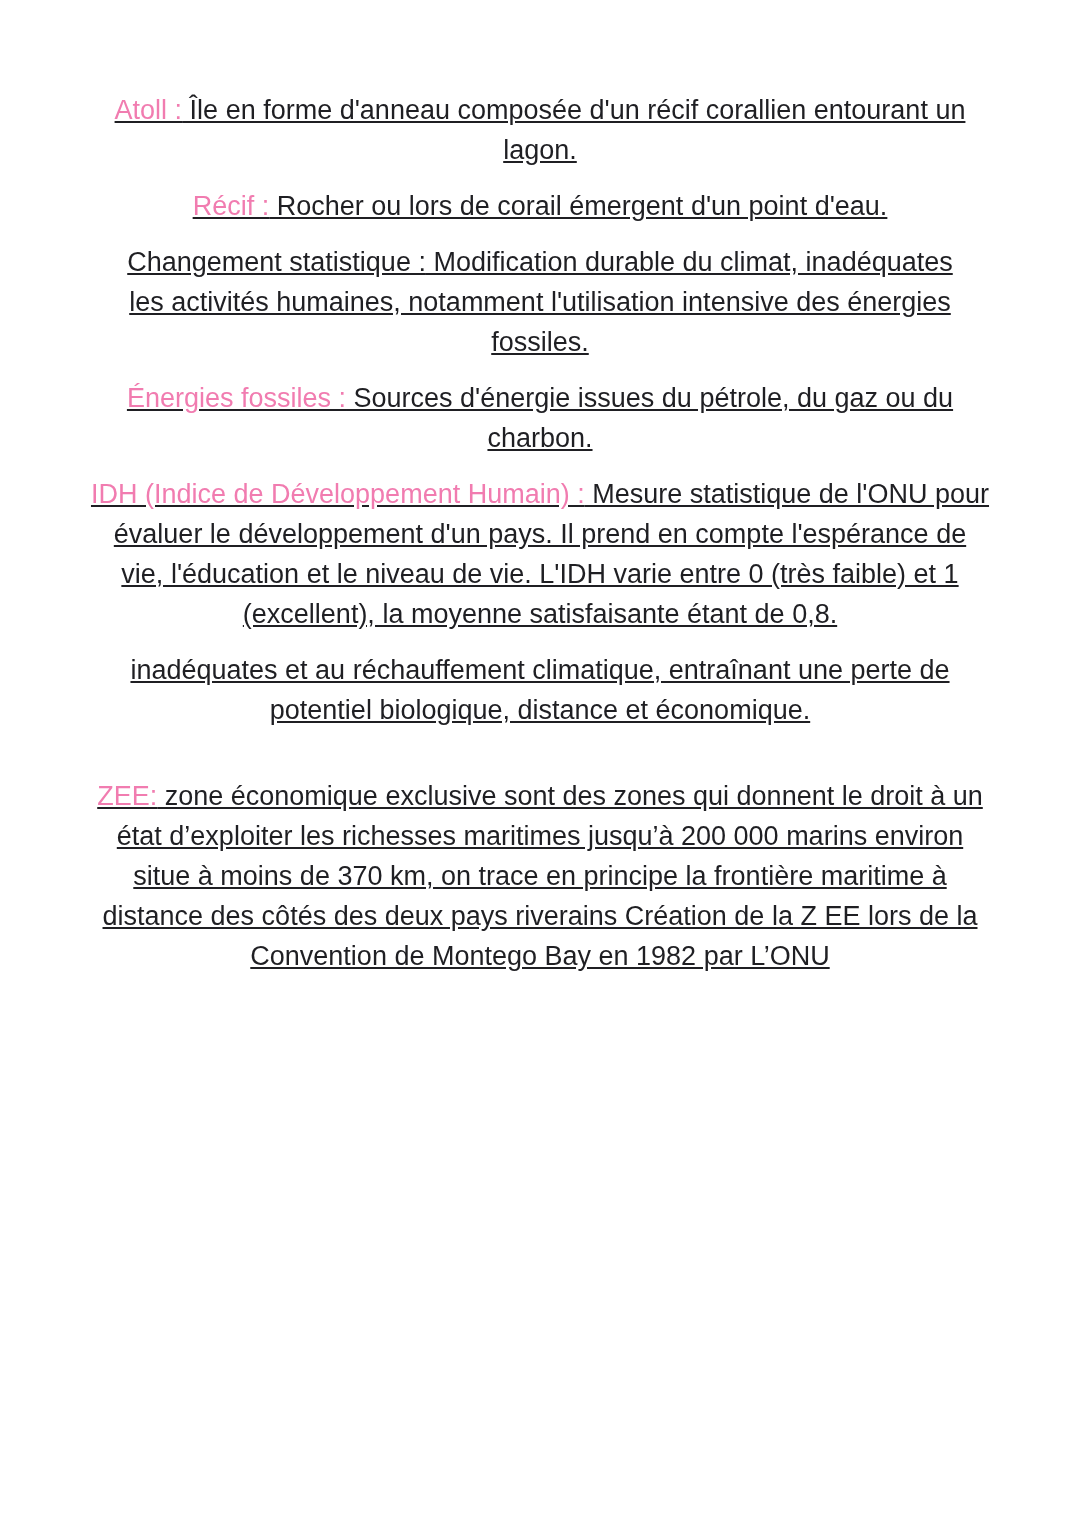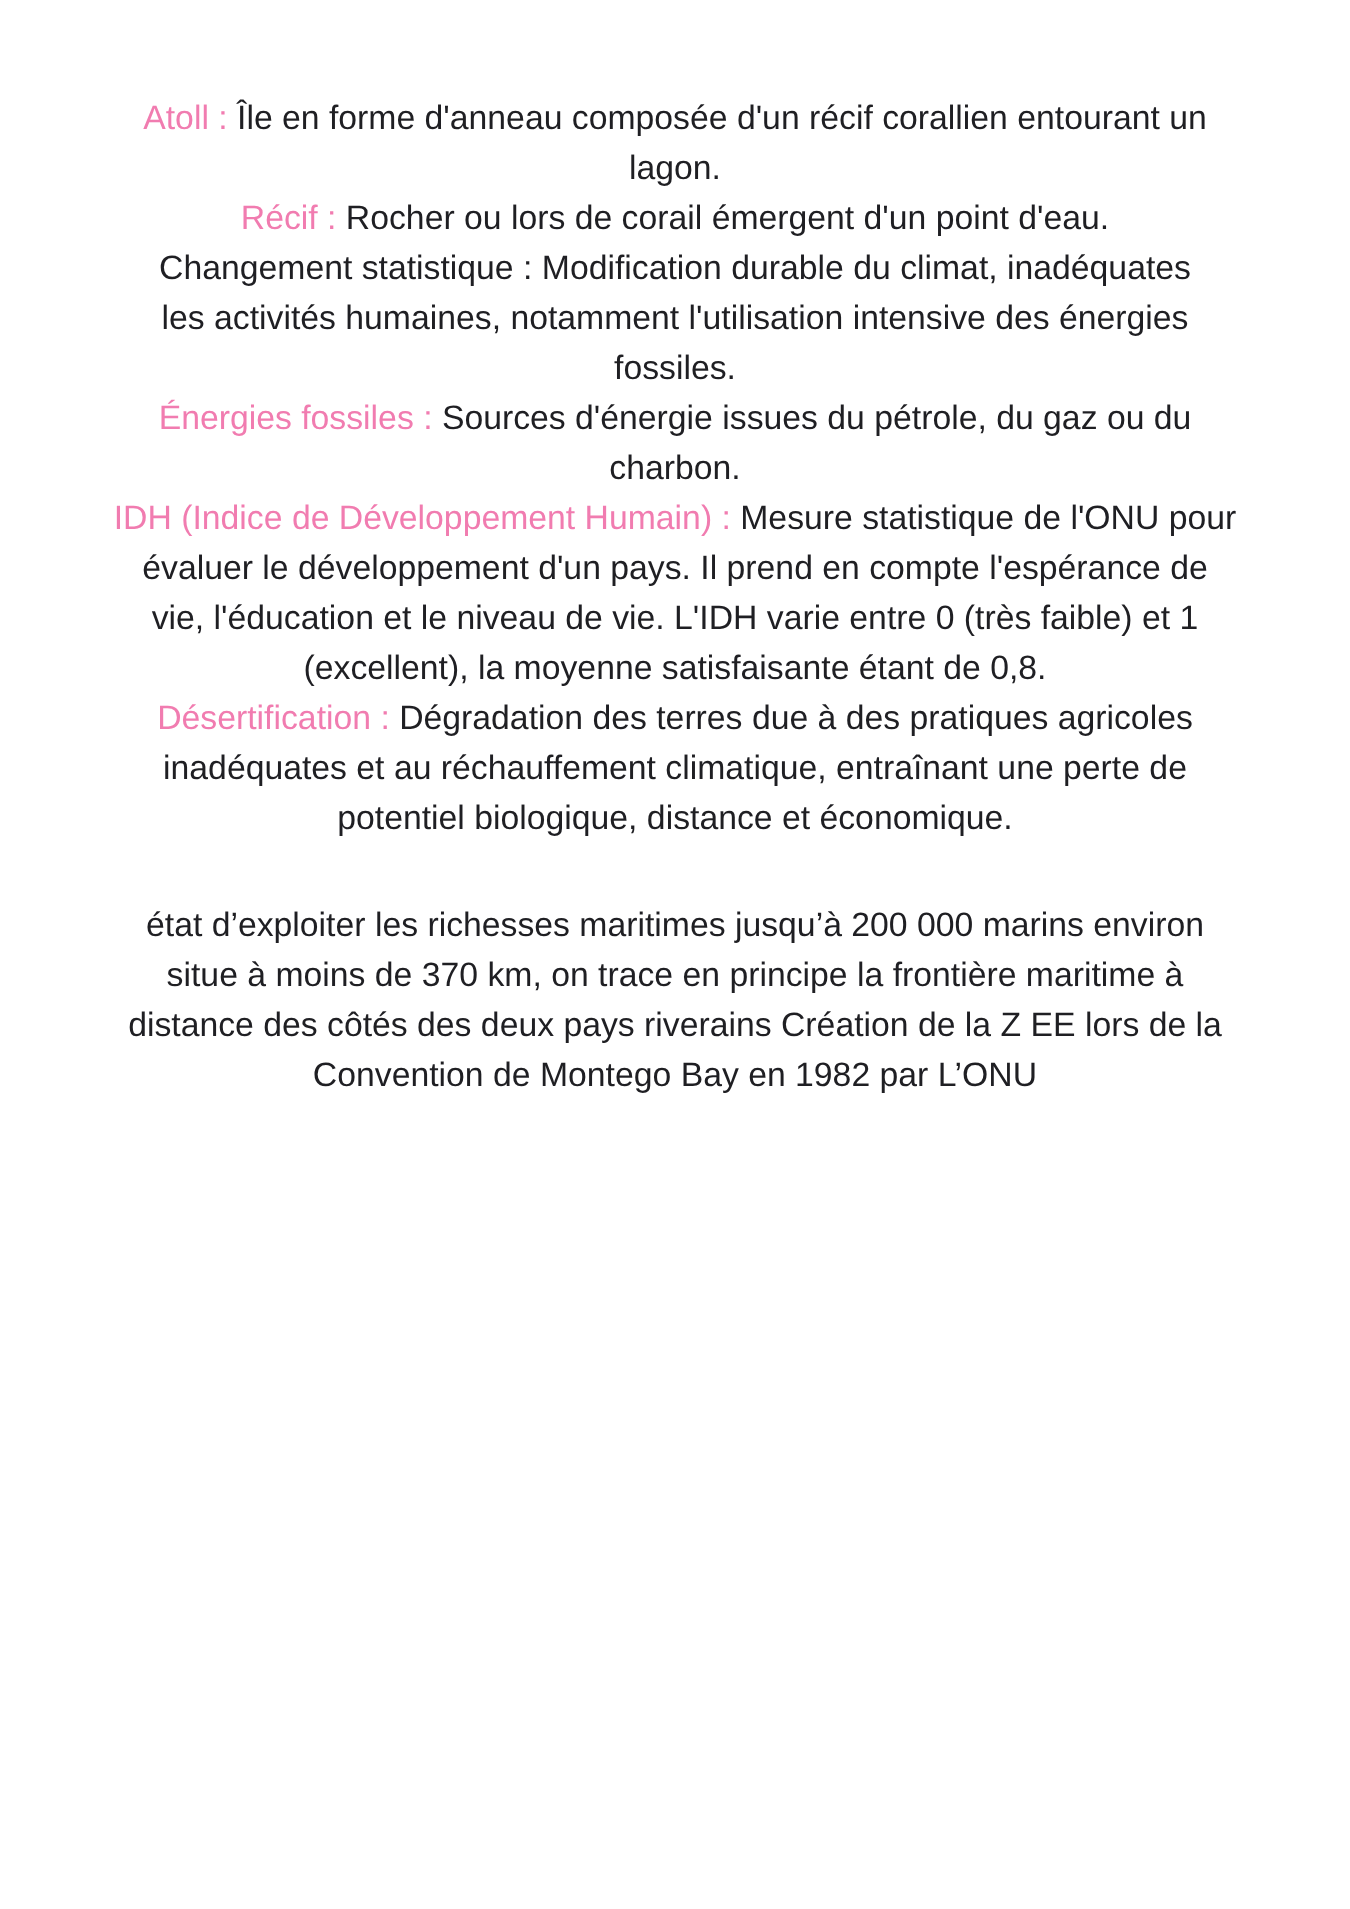--- a/index.html
+++ b/index.html
@@ -9,21 +9,21 @@
     box-sizing: border-box;
     padding: 74px 6px 0 6px;
     overflow: hidden;
     background: #ffffff;
     font-family: "Liberation Sans", "DejaVu Sans", sans-serif;
     font-weight: 300;
     font-size: 27px;
     color: #1f1f23;
     text-align: center;
   }
-  .entry { margin: 0; }
+  .entry { margin: 16px; text-decoration: underline; }
   .entry.gap-before { margin-top: 46px; }
   .line {
     line-height: 40px;
     white-space: nowrap;
   }
   .term { color: #f17cb0; }
   .term.plain { color: inherit; }
 </style>
 </head>
 <body>
@@ -51,25 +51,25 @@
   </div>
 
   <div class="entry">
     <div class="line"><span class="term">IDH (Indice de Développement Humain) :</span><span> Mesure statistique de l'ONU pour</span></div>
     <div class="line">évaluer le développement d'un pays. Il prend en compte l'espérance de</div>
     <div class="line">vie, l'éducation et le niveau de vie. L'IDH varie entre 0 (très faible) et 1</div>
     <div class="line">(excellent), la moyenne satisfaisante étant de 0,8.</div>
   </div>
 
   <div class="entry">
-    <div class="line"><span class="term">Désertification :</span><span> Dégradation des terres due à des pratiques agricoles</span></div>
     <div class="line">inadéquates et au réchauffement climatique, entraînant une perte de</div>
     <div class="line">potentiel biologique, distance et économique.</div>
   </div>
 
   <div class="entry gap-before">
+    <div class="line"><span class="term">ZEE:</span><span> zone économique exclusive sont des zones qui donnent le droit à un</span></div>
     <div class="line">état d’exploiter les richesses maritimes jusqu’à 200 000 marins environ</div>
     <div class="line">situe à moins de 370 km, on trace en principe la frontière maritime à</div>
     <div class="line">distance des côtés des deux pays riverains Création de la Z EE lors de la</div>
     <div class="line">Convention de Montego Bay en 1982 par L’ONU</div>
   </div>
 
 </div>
 
 </body></html>

